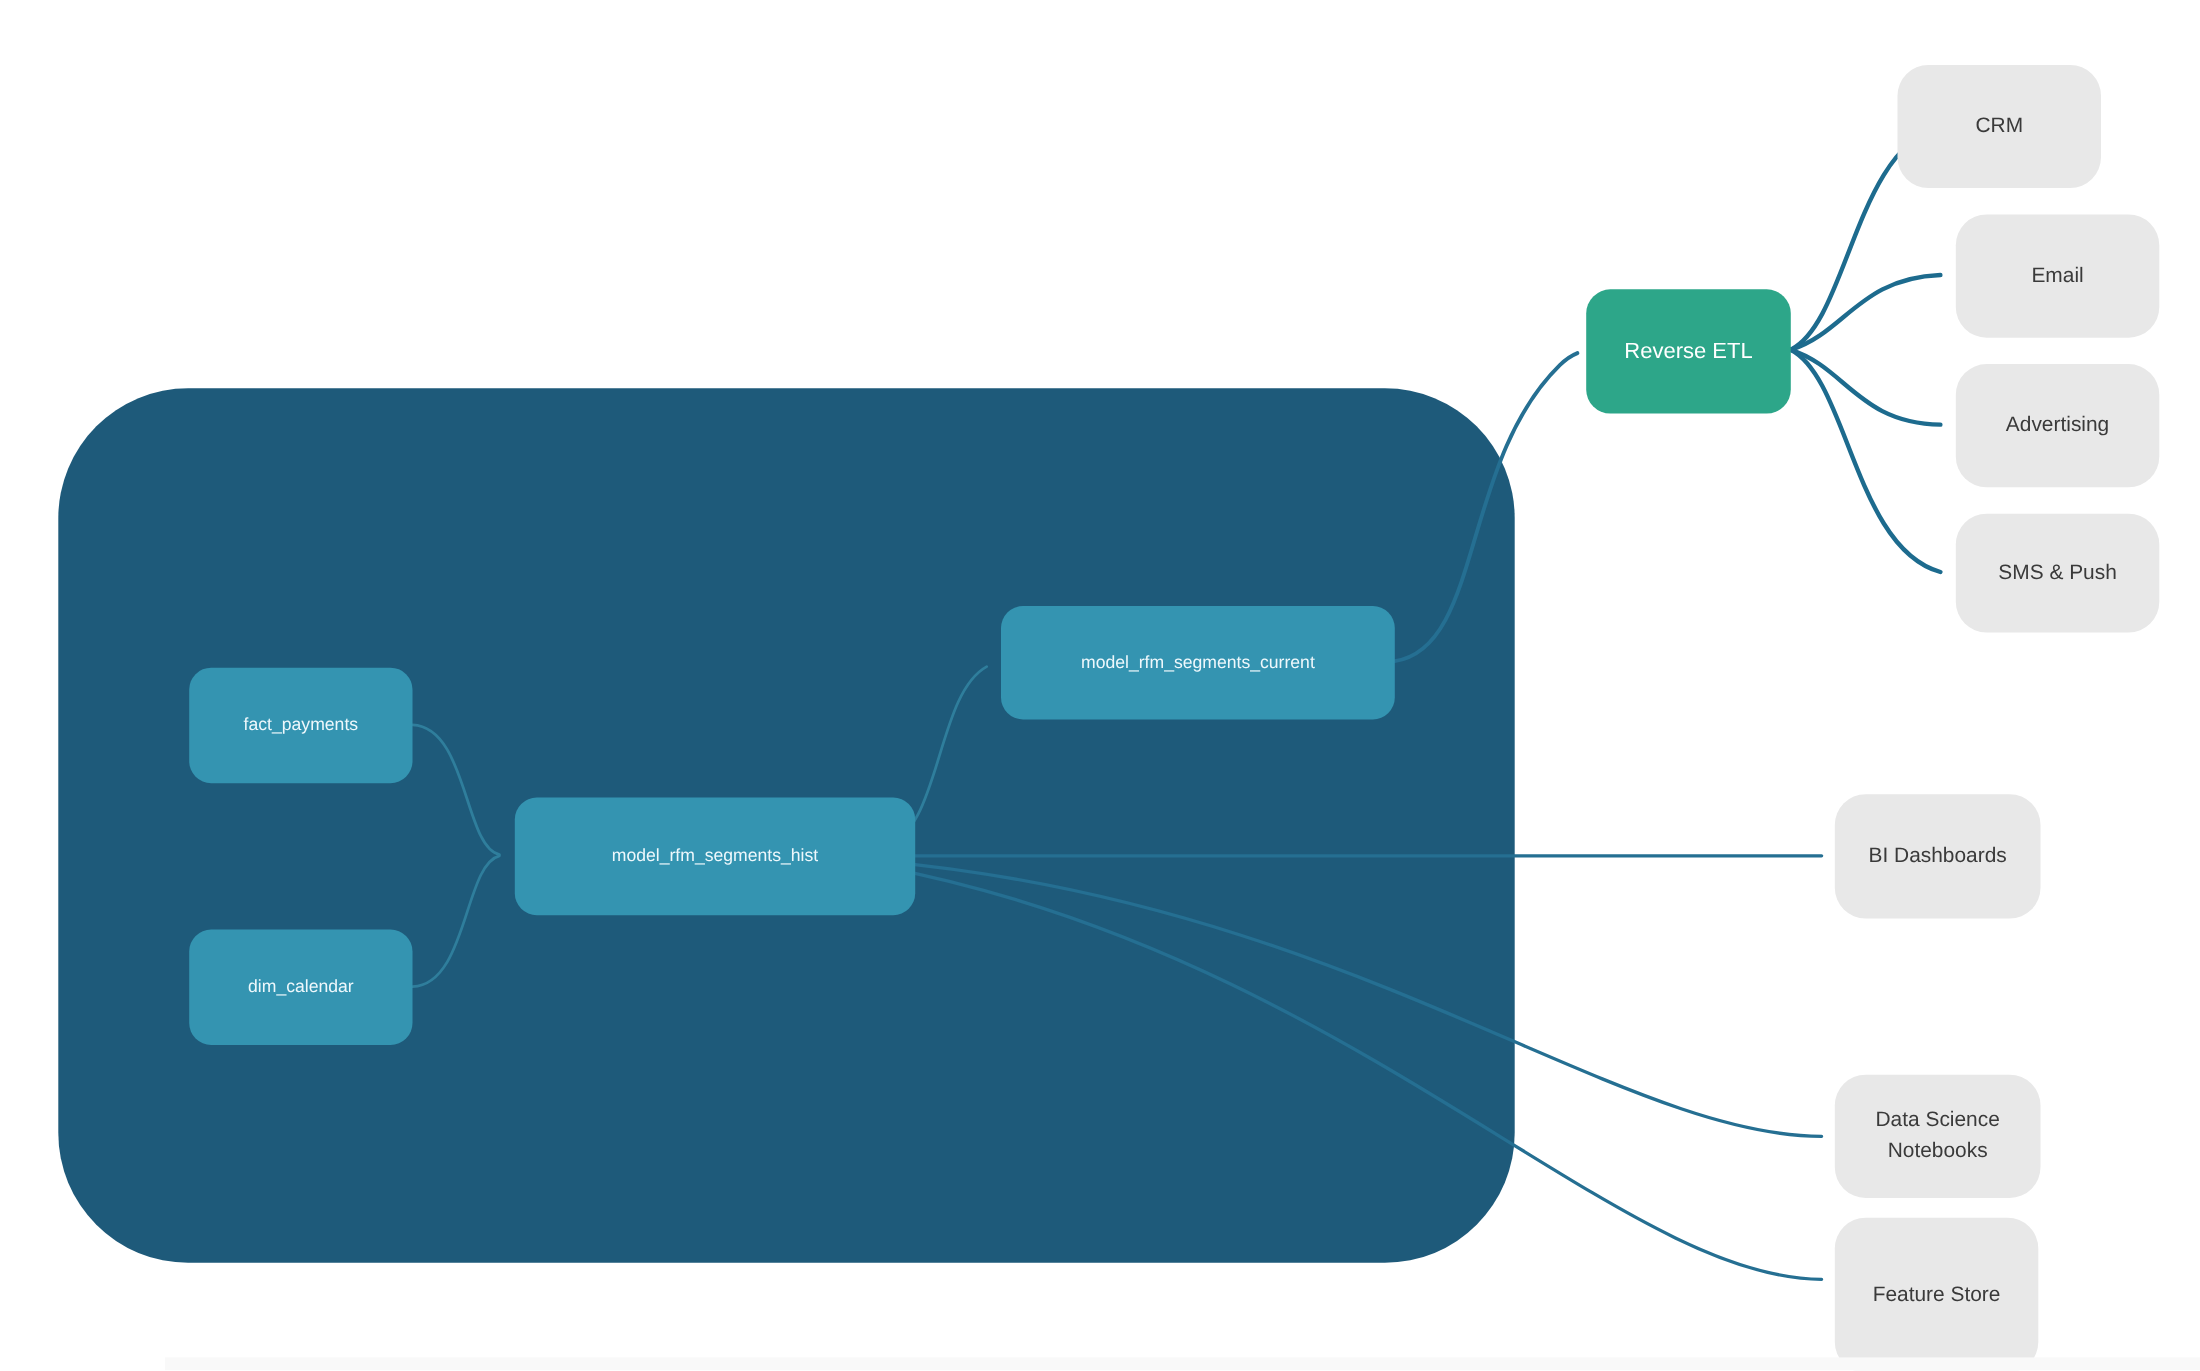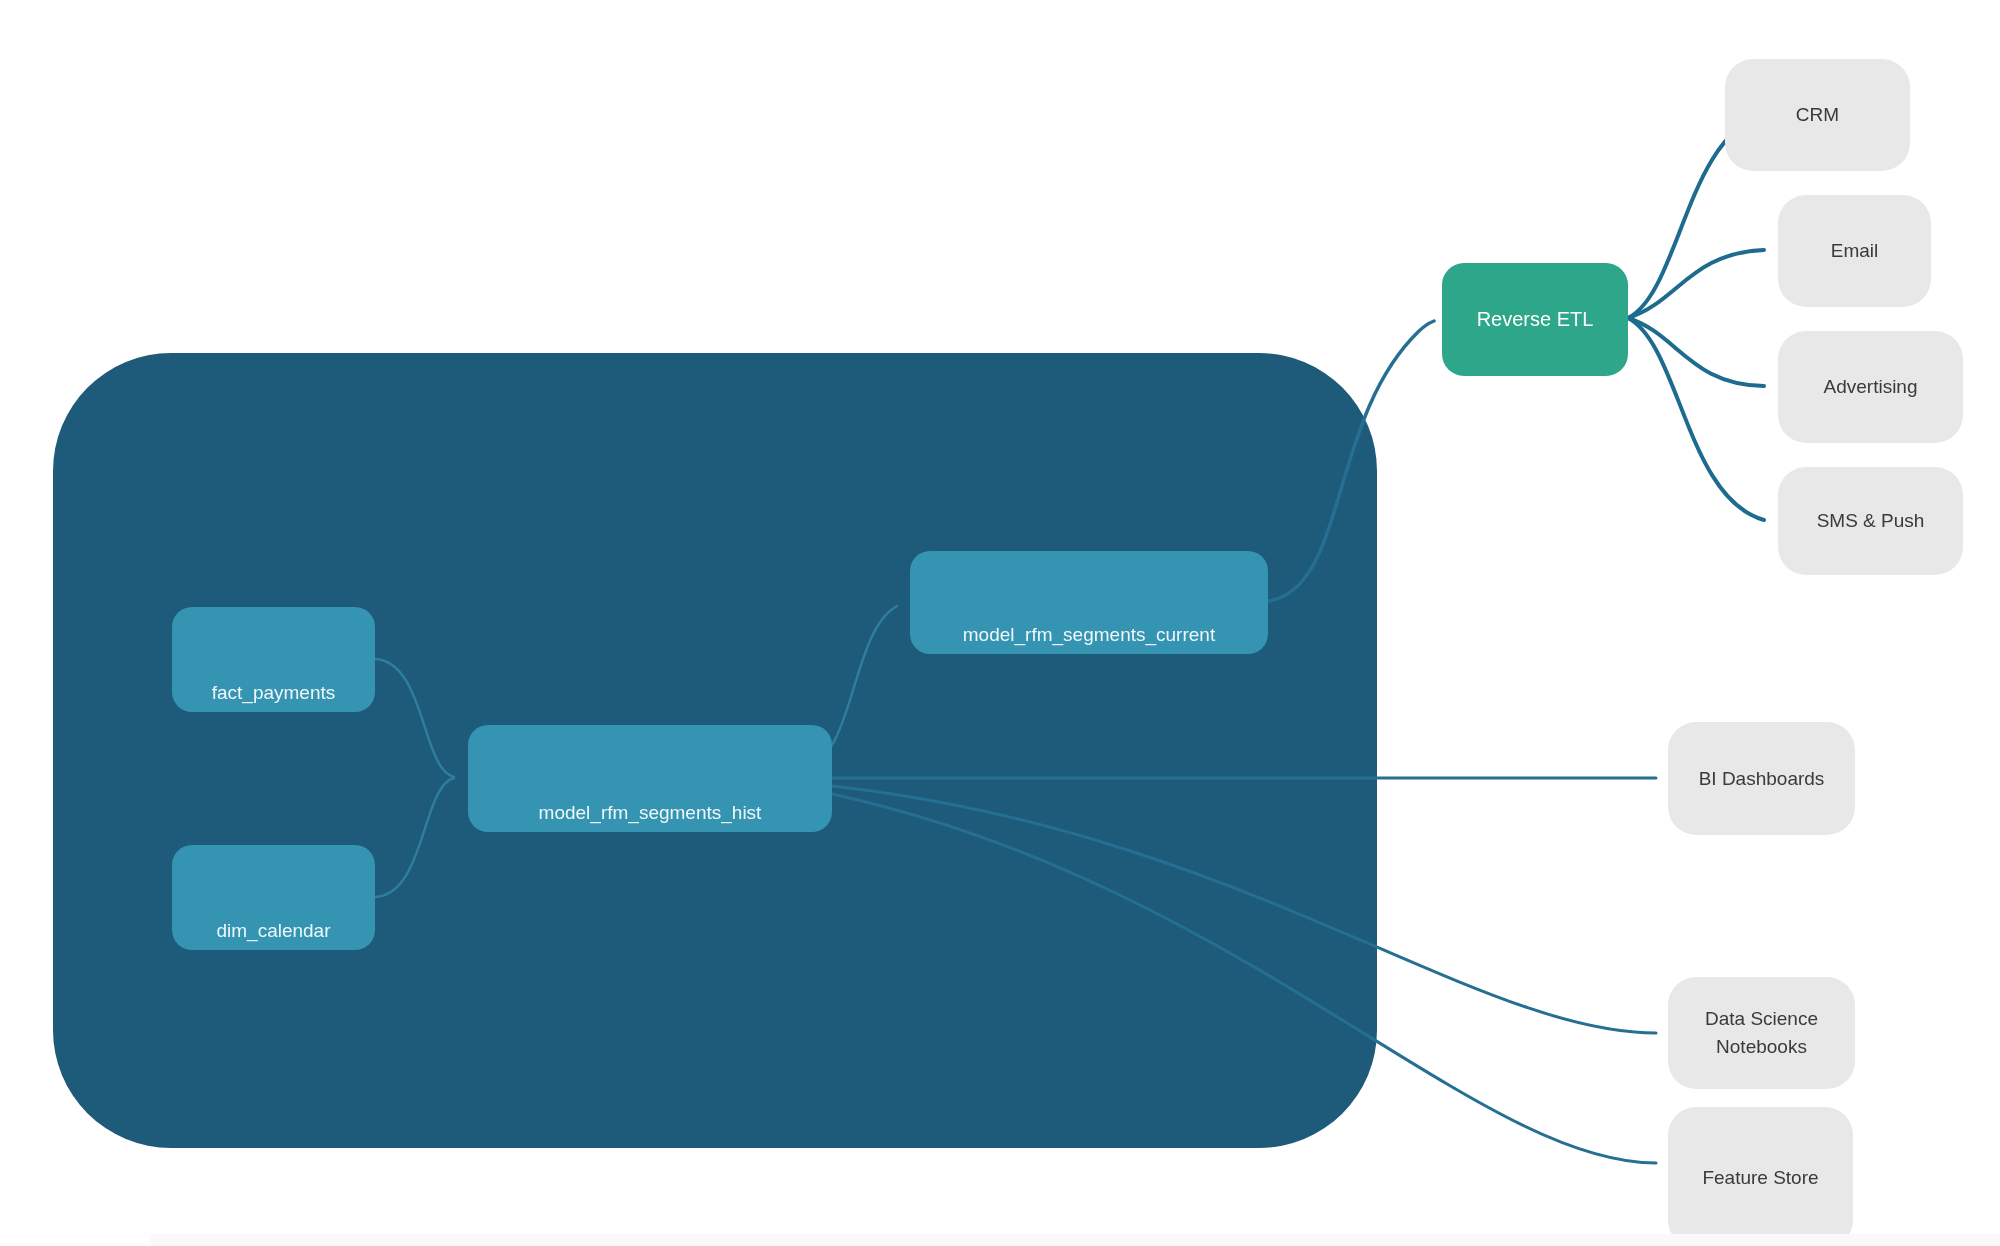--- a/index.html
+++ b/index.html
@@ -29,21 +29,21 @@
   }
   .edges{position:absolute;left:0;top:0;width:2000px;height:1246px;pointer-events:none;}
   .edges path,.edges line{fill:none;stroke-linecap:round;}
   .e-light{stroke:var(--edge-light);stroke-width:2.5px;}
   .e-mid{stroke:var(--edge-mid);stroke-width:3px;}
   .e-dark{stroke:var(--edge-dark);stroke-width:4px;}
   .node{
     position:absolute;display:flex;align-items:center;justify-content:center;
     text-align:center;box-sizing:border-box;padding:8px 18px;
   }
-  .node.blue{background:var(--node-bg);color:var(--node-text);border-radius:20px;font-size:19px;align-items:flex-end;}
+  .node.blue{background:var(--node-bg);color:var(--node-text);border-radius:20px;font-size:16px;}
   .node.green{background:var(--green-bg);color:var(--green-text);border-radius:22px;font-size:20px;}
   .node.gray{background:var(--gray-bg);color:var(--gray-text);border-radius:28px;font-size:19px;line-height:1.45;}
   .logo{position:absolute;left:126px;top:260px;display:flex;align-items:center;}
   .logo-mark{width:70px;height:72px;display:block;}
   .logo-text{
     font-size:80px;font-weight:bold;color:var(--logo-text-color);
     letter-spacing:-3px;line-height:1;margin-left:12px;transform:translateY(-4px);
   }
   .footer-strip{
     position:absolute;left:150px;top:1234px;width:1850px;height:12px;
@@ -100,21 +100,21 @@
     <span>model_rfm_segments_current</span>
   </div>
 
   <div class="node green" style="left:1442px;top:263px;width:186px;height:113px;">
     <span>Reverse ETL</span>
   </div>
 
   <div class="node gray" style="left:1725px;top:59px;width:185px;height:112px;">
     <span>CRM</span>
   </div>
-  <div class="node gray" style="left:1778px;top:195px;width:153px;height:112px;">
+  <div class="node gray" style="left:1778px;top:195px;width:185px;height:112px;">
     <span>Email</span>
   </div>
   <div class="node gray" style="left:1778px;top:331px;width:185px;height:112px;text-align:right;">
     <span>Advertising</span>
   </div>
   <div class="node gray" style="left:1778px;top:467px;width:185px;height:108px;">
     <span>SMS &amp; Push</span>
   </div>
 
   <div class="node gray" style="left:1668px;top:722px;width:187px;height:113px;">

